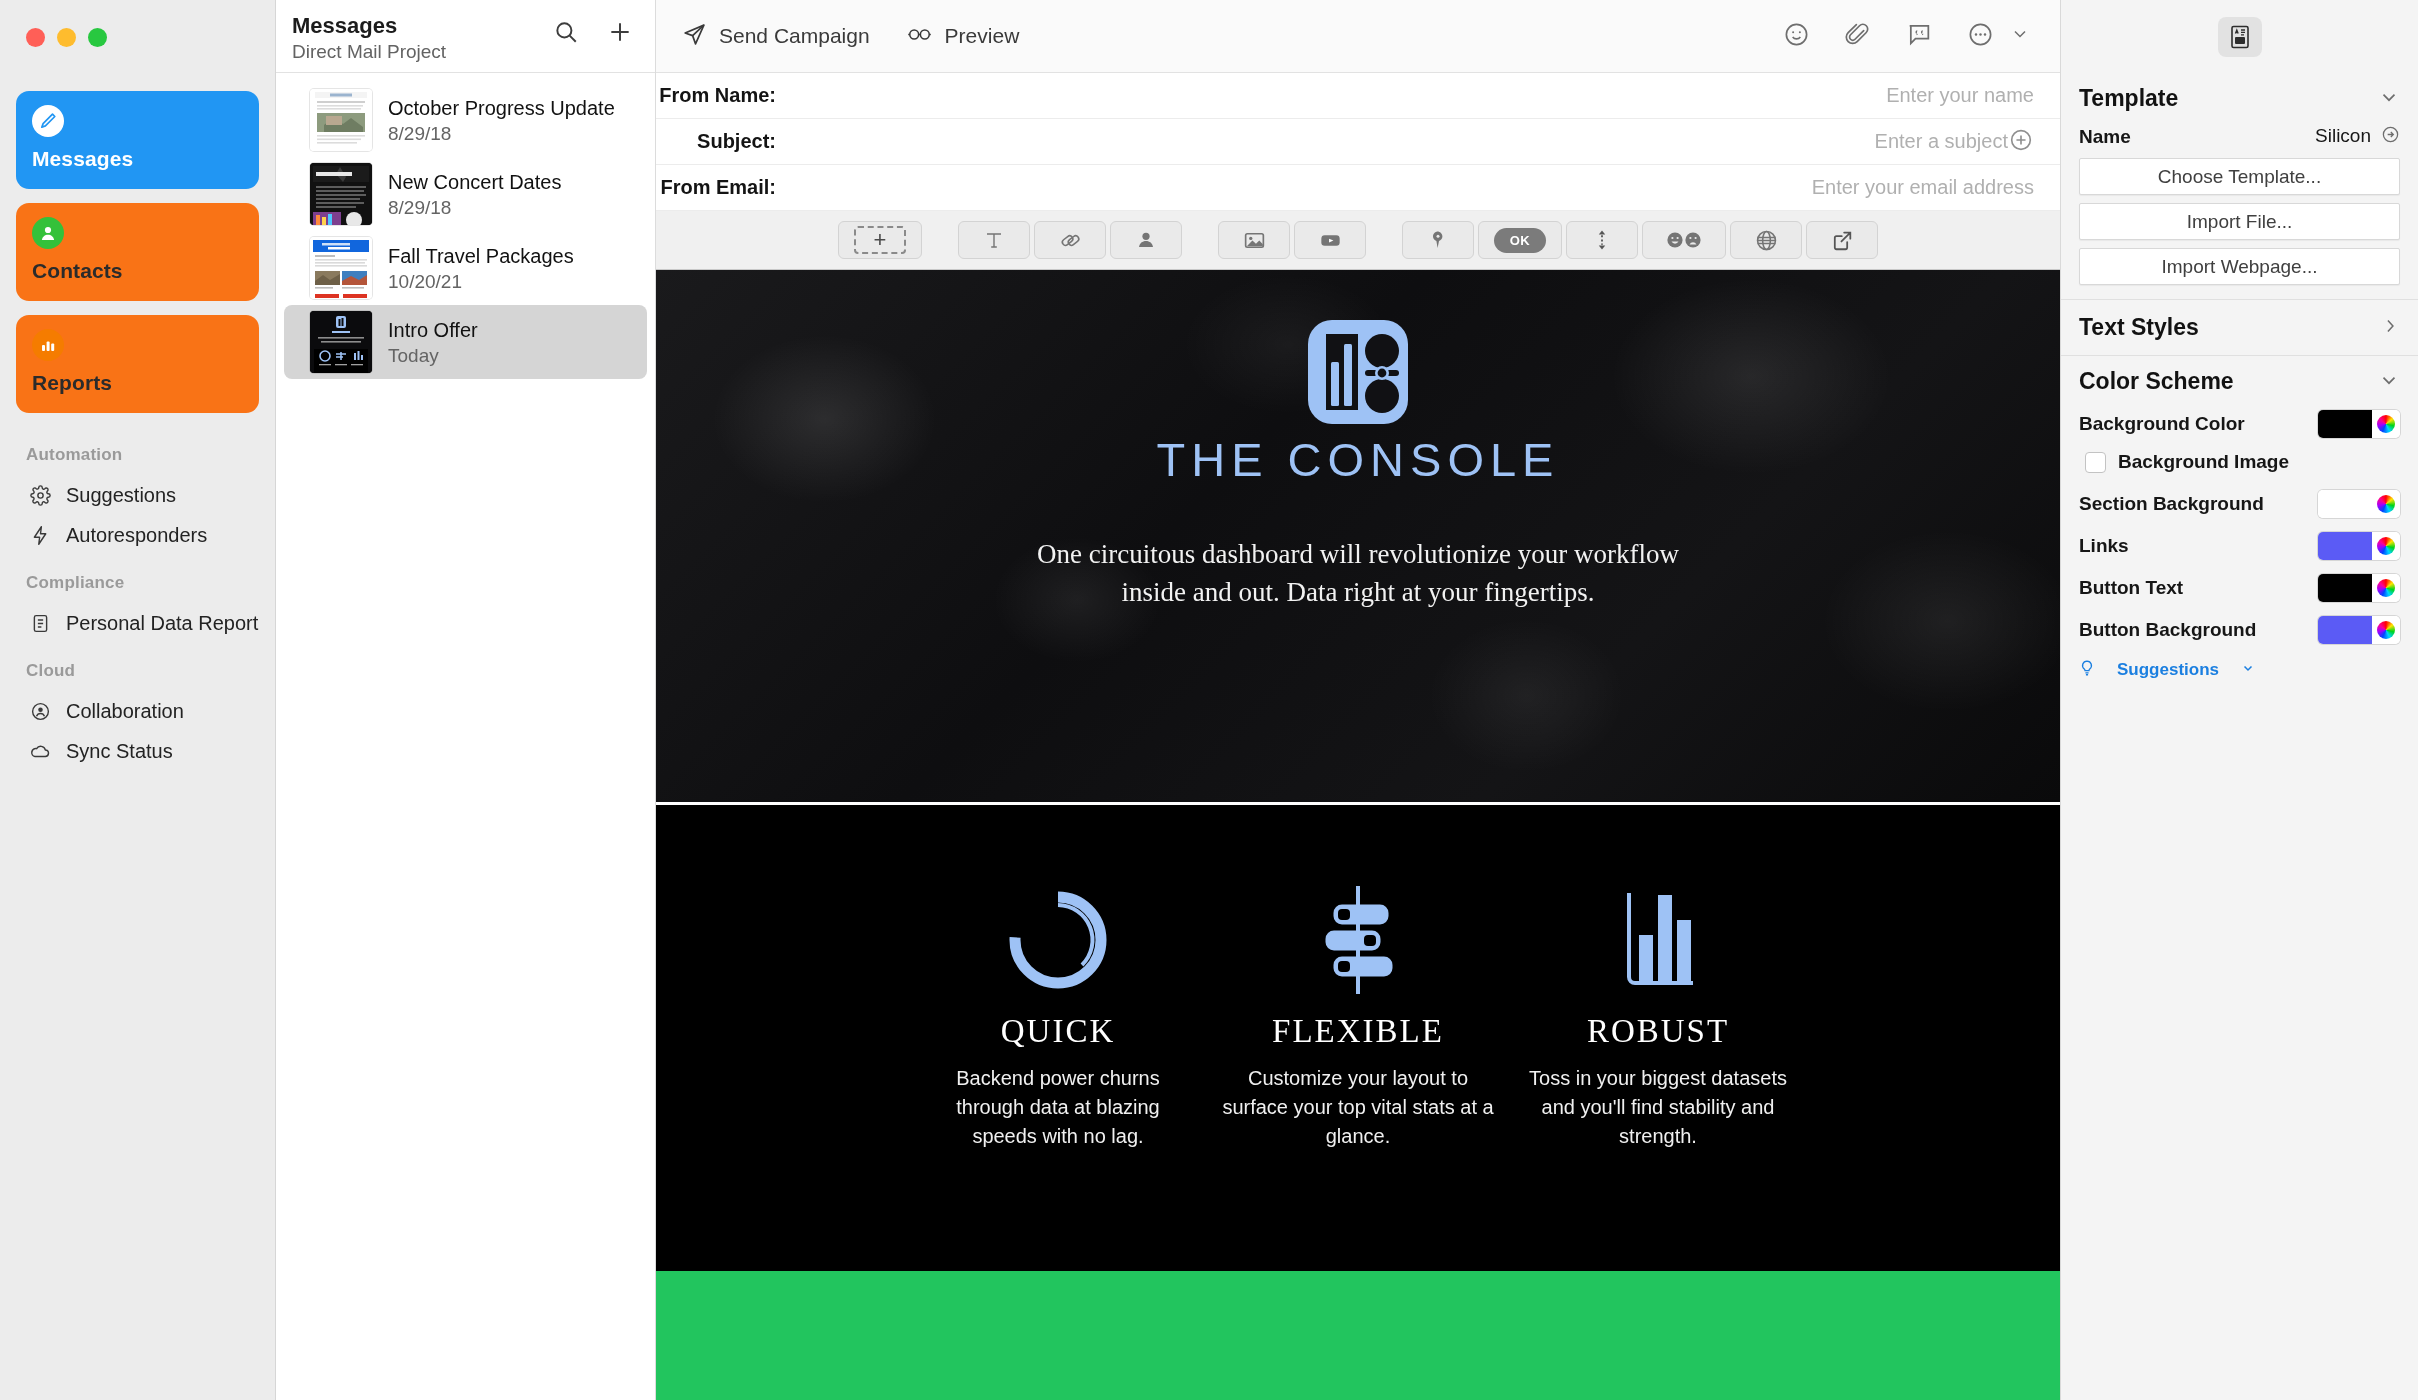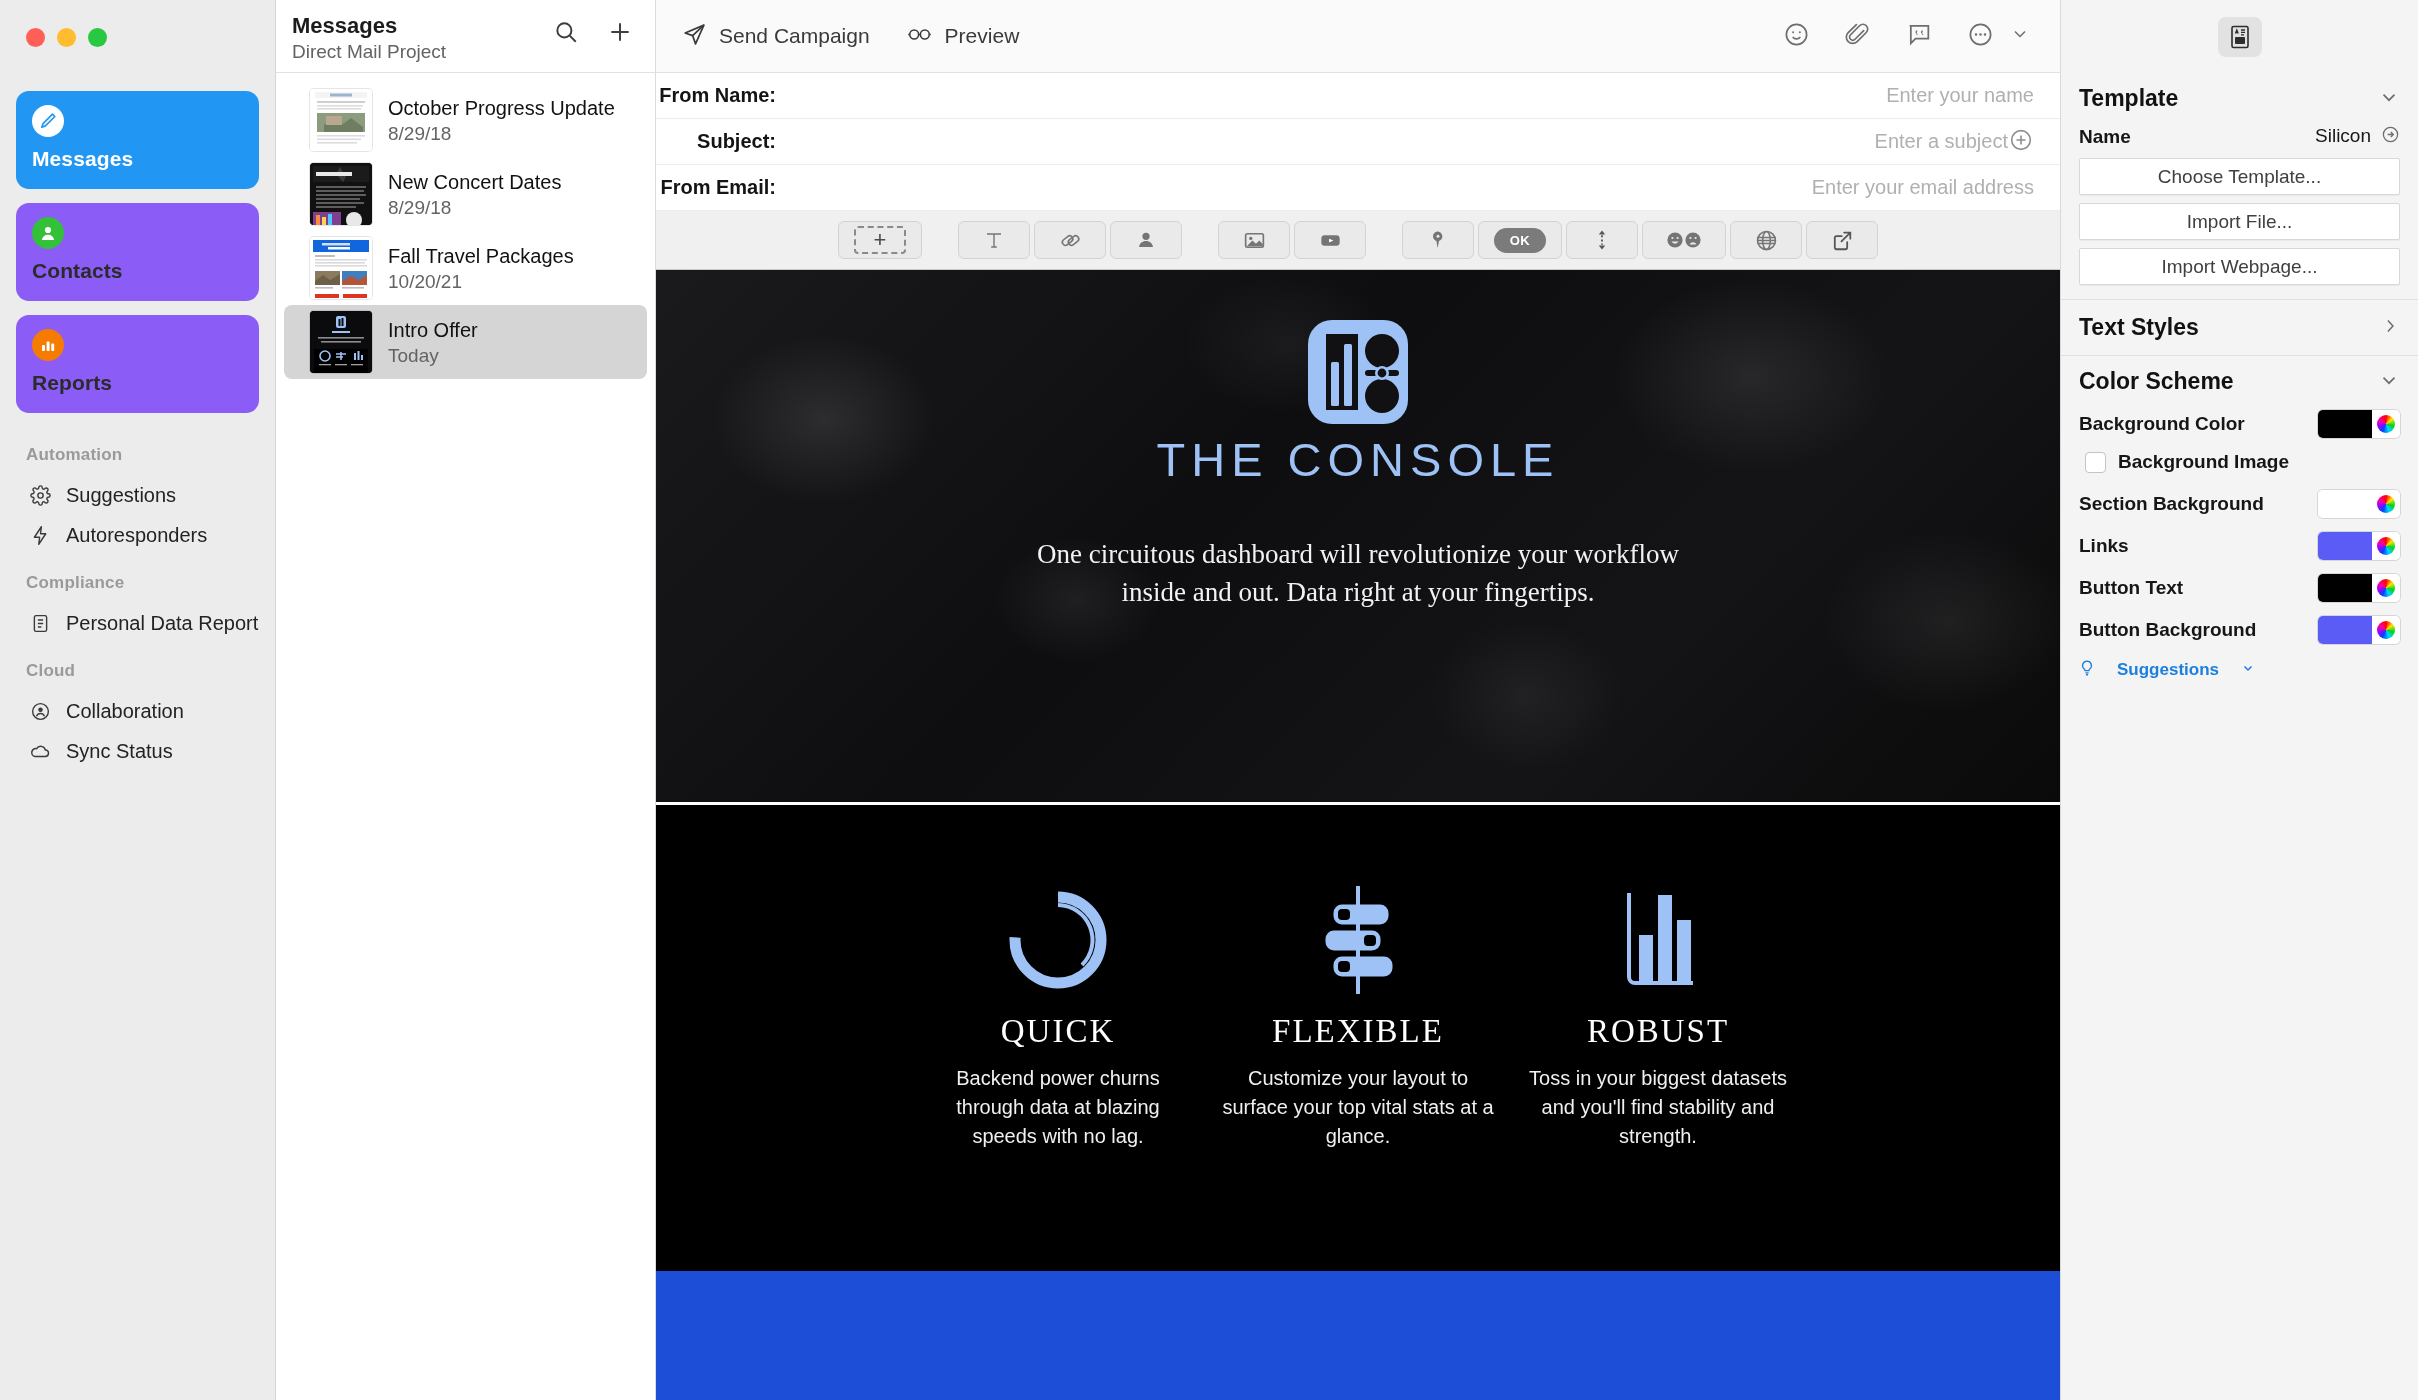--- a/index.html
+++ b/index.html
@@ -30,21 +30,21 @@
   }
   .dot { width: 19px; height: 19px; border-radius: 50%; }
   .dot.red { background: #ff5f57; }
   .dot.yellow { background: #febc2e; }
   .dot.green { background: #28c840; }
 
   .nav-top { padding: 44px 16px 0 16px; }
   .nav-card {
     height: 98px;
     border-radius: 13px;
-    background: #8b5cf6;
+    background: #f97316;
     margin-bottom: 14px;
     padding: 14px 16px 0 16px;
     position: relative;
   }
   .nav-card.active { background: #2196f3; }
   .nav-card .ic {
     width: 32px; height: 32px; border-radius: 50%;
     display: flex; align-items: center; justify-content: center;
   }
   .nav-card .lbl {
@@ -149,21 +149,21 @@
     width: 52px; height: 28px; border: 2px dashed #8a8a8a;
     border-radius: 4px; display: flex; align-items: center; justify-content: center;
     color: #4a4a4a; font-size: 22px; line-height: 1;
   }
   .okpill {
     background: #7b7b7b; color: #fff; border-radius: 14px;
     font-size: 13px; font-weight: 700; padding: 5px 16px; letter-spacing: .5px;
   }
 
   
-  .canvas { flex: 1 1 auto; background: #1d4ed8; overflow: hidden; position: relative; }
+  .canvas { flex: 1 1 auto; background: #22c55e; overflow: hidden; position: relative; }
   .hero {
     height: 535px; position: relative; overflow: hidden;
     background:
       radial-gradient(ellipse 160px 120px at 12% 28%, rgba(255,255,255,.10), transparent 70%),
       radial-gradient(ellipse 120px 90px at 30% 62%, rgba(255,255,255,.07), transparent 70%),
       radial-gradient(ellipse 200px 140px at 78% 20%, rgba(255,255,255,.09), transparent 70%),
       radial-gradient(ellipse 140px 110px at 62% 80%, rgba(255,255,255,.06), transparent 70%),
       radial-gradient(ellipse 180px 130px at 92% 66%, rgba(255,255,255,.07), transparent 70%),
       radial-gradient(ellipse 150px 100px at 45% 14%, rgba(255,255,255,.05), transparent 70%),
       linear-gradient(135deg, #1a1a1c 0%, #0e0e10 40%, #141416 70%, #0a0a0b 100%);

